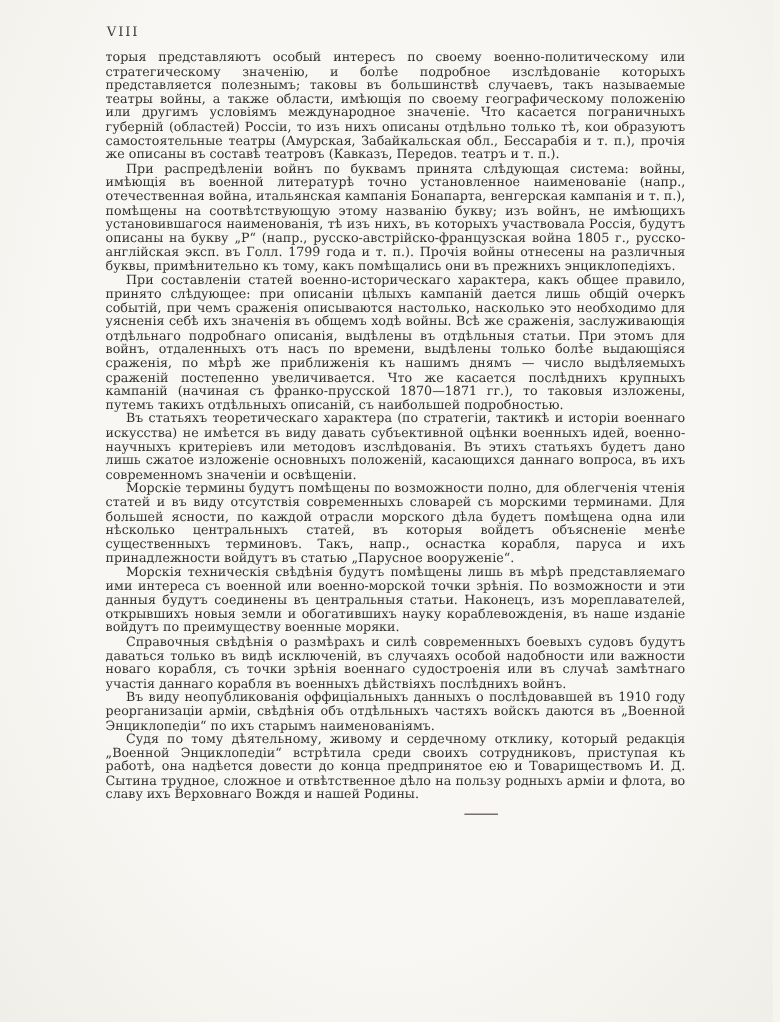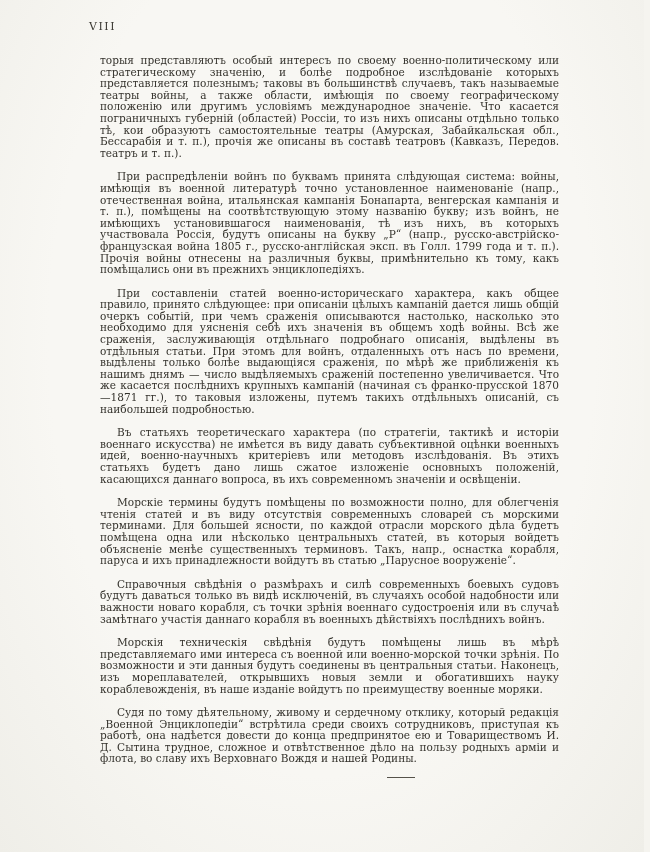--- a/index.html
+++ b/index.html
@@ -30,21 +30,21 @@
     position: absolute;
     left: 88px;
     top: 43px;
     width: 483px;
     font-size: 10.55px;
     line-height: 11.6px;
     text-align: justify;
     color: #33312b;
   }
   .text-block p {
-    margin: 12px;
+    margin: 0;
     padding: 0;
     text-indent: 17px;
   }
   .text-block p.cont {
     text-indent: 0;
   }
   .end-rule {
     margin: 9px 0 0 62%;
     width: 28px;
     height: 0;
@@ -56,18 +56,19 @@
 
 <div class="page">
   <div class="page-number">VIII</div>
 
   <div class="text-block">
     <p class="cont">торыя представляютъ особый интересъ по своему военно-политическому или стратегическому значенію, и болѣе подробное изслѣдованіе которыхъ представляется полезнымъ; таковы въ большинствѣ случаевъ, такъ называемые театры войны, а также области, имѣющія по своему географическому положенію или другимъ условіямъ международное значеніе. Что касается пограничныхъ губерній (областей) Россіи, то изъ нихъ описаны отдѣльно только тѣ, кои образуютъ самостоятельные театры (Амурская, Забайкальская обл., Бессарабія и т. п.), прочія же описаны въ составѣ театровъ (Кавказъ, Передов. театръ и т. п.).</p>
     <p>При распредѣленіи войнъ по буквамъ принята слѣдующая система: войны, имѣющія въ военной литературѣ точно установленное наименованіе (напр., отечественная война, итальянская кампанія Бонапарта, венгерская кампанія и т. п.), помѣщены на соотвѣтствующую этому названію букву; изъ войнъ, не имѣющихъ установившагося наименованія, тѣ изъ нихъ, въ которыхъ участвовала Россія, будутъ описаны на букву „Р“ (напр., русско-австрійско-французская война 1805 г., русско-англійская эксп. въ Голл. 1799 года и т. п.). Прочія войны отнесены на различныя буквы, примѣнительно къ тому, какъ помѣщались они въ прежнихъ энциклопедіяхъ.</p>
     <p>При составленіи статей военно-историческаго характера, какъ общее правило, принято слѣдующее: при описаніи цѣлыхъ кампаній дается лишь общій очеркъ событій, при чемъ сраженія описываются настолько, насколько это необходимо для уясненія себѣ ихъ значенія въ общемъ ходѣ войны. Всѣ же сраженія, заслуживающія отдѣльнаго подробнаго описанія, выдѣлены въ отдѣльныя статьи. При этомъ для войнъ, отдаленныхъ отъ насъ по времени, выдѣлены только болѣе выдающіяся сраженія, по мѣрѣ же приближенія къ нашимъ днямъ — число выдѣляемыхъ сраженій постепенно увеличивается. Что же касается послѣднихъ крупныхъ кампаній (начиная съ франко-прусской 1870—1871 гг.), то таковыя изложены, путемъ такихъ отдѣльныхъ описаній, съ наибольшей подробностью.</p>
     <p>Въ статьяхъ теоретическаго характера (по стратегіи, тактикѣ и исторіи военнаго искусства) не имѣется въ виду давать субъективной оцѣнки военныхъ идей, военно-научныхъ критеріевъ или методовъ изслѣдованія. Въ этихъ статьяхъ будетъ дано лишь сжатое изложеніе основныхъ положеній, касающихся даннаго вопроса, въ ихъ современномъ значеніи и освѣщеніи.</p>
     <p>Морскіе термины будутъ помѣщены по возможности полно, для облегченія чтенія статей и въ виду отсутствія современныхъ словарей съ морскими терминами. Для большей ясности, по каждой отрасли морского дѣла будетъ помѣщена одна или нѣсколько центральныхъ статей, въ которыя войдетъ объясненіе менѣе существенныхъ терминовъ. Такъ, напр., оснастка корабля, паруса и ихъ принадлежности войдутъ въ статью „Парусное вооруженіе“.</p>
+    <p>Морскія техническія свѣдѣнія будутъ помѣщены лишь въ мѣрѣ представляемаго ими интереса съ военной или военно-морской точки зрѣнія. По возможности и эти данныя будутъ соединены въ центральныя статьи. Наконецъ, изъ мореплавателей, открывшихъ новыя земли и обогатившихъ науку кораблевожденія, въ наше изданіе войдутъ по преимуществу военные моряки.</p>
     <p>Справочныя свѣдѣнія о размѣрахъ и силѣ современныхъ боевыхъ судовъ будутъ даваться только въ видѣ исключеній, въ случаяхъ особой надобности или важности новаго корабля, съ точки зрѣнія военнаго судостроенія или въ случаѣ замѣтнаго участія даннаго корабля въ военныхъ дѣйствіяхъ послѣднихъ войнъ.</p>
-    <p>Морскія техническія свѣдѣнія будутъ помѣщены лишь въ мѣрѣ представляемаго ими интереса съ военной или военно-морской точки зрѣнія. По возможности и эти данныя будутъ соединены въ центральныя статьи. Наконецъ, изъ мореплавателей, открывшихъ новыя земли и обогатившихъ науку кораблевожденія, въ наше изданіе войдутъ по преимуществу военные моряки.</p>
+    <p>Въ виду неопубликованія оффиціальныхъ данныхъ о послѣдовавшей въ 1910 году реорганизаціи арміи, свѣдѣнія объ отдѣльныхъ частяхъ войскъ даются въ „Военной Энциклопедіи“ по ихъ старымъ наименованіямъ.</p>
     <p>Судя по тому дѣятельному, живому и сердечному отклику, который редакція „Военной Энциклопедіи“ встрѣтила среди своихъ сотрудниковъ, приступая къ работѣ, она надѣется довести до конца предпринятое ею и Товариществомъ И. Д. Сытина трудное, сложное и отвѣтственное дѣло на пользу родныхъ арміи и флота, во славу ихъ Верховнаго Вождя и нашей Родины.</p>
     <div class="end-rule"></div>
   </div>
 </div>
 
 </body></html>

